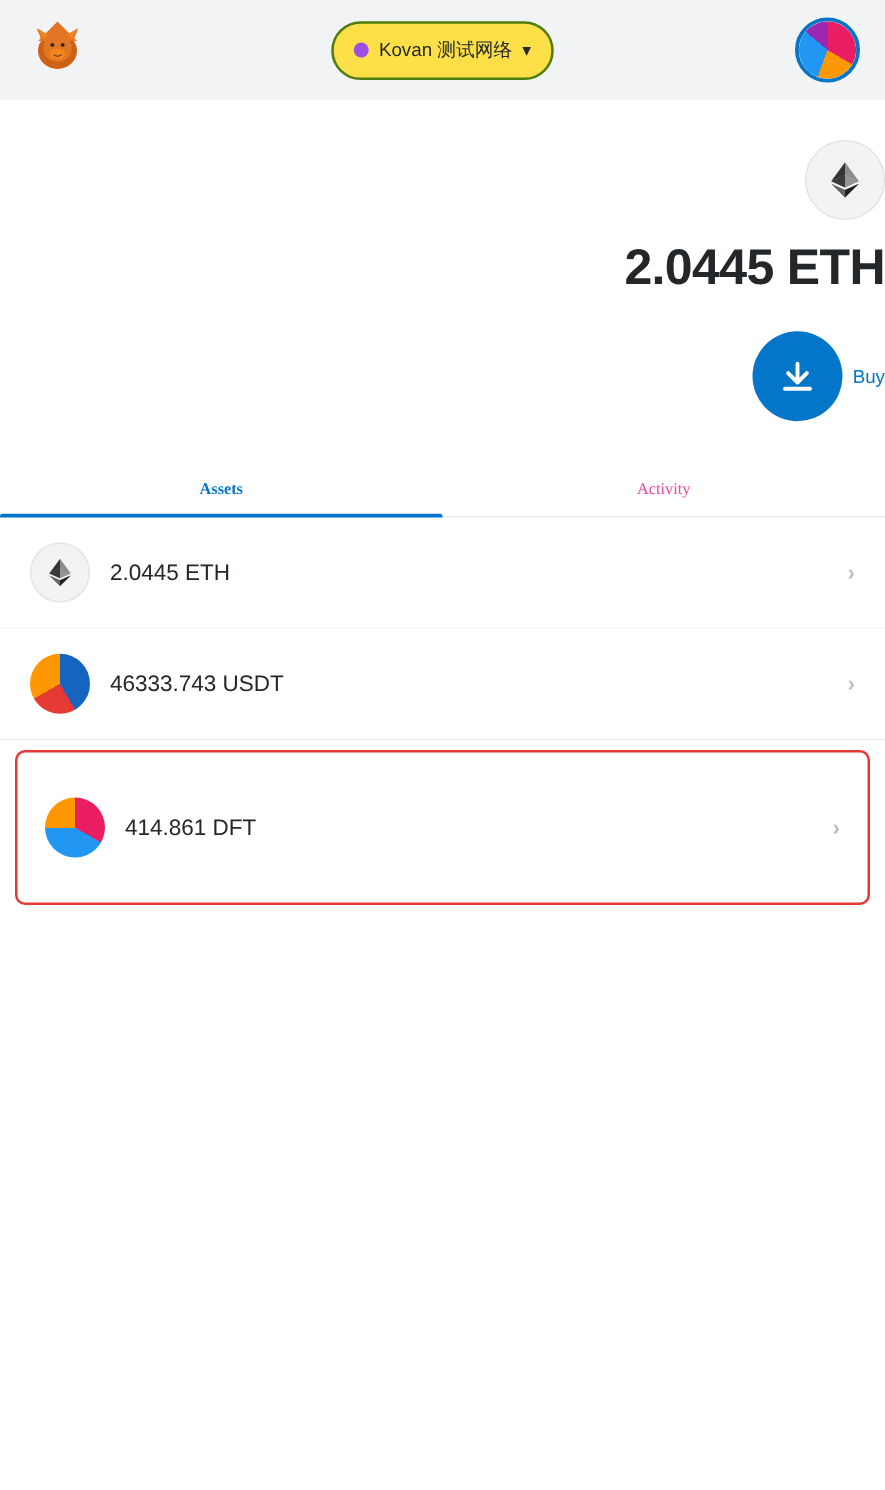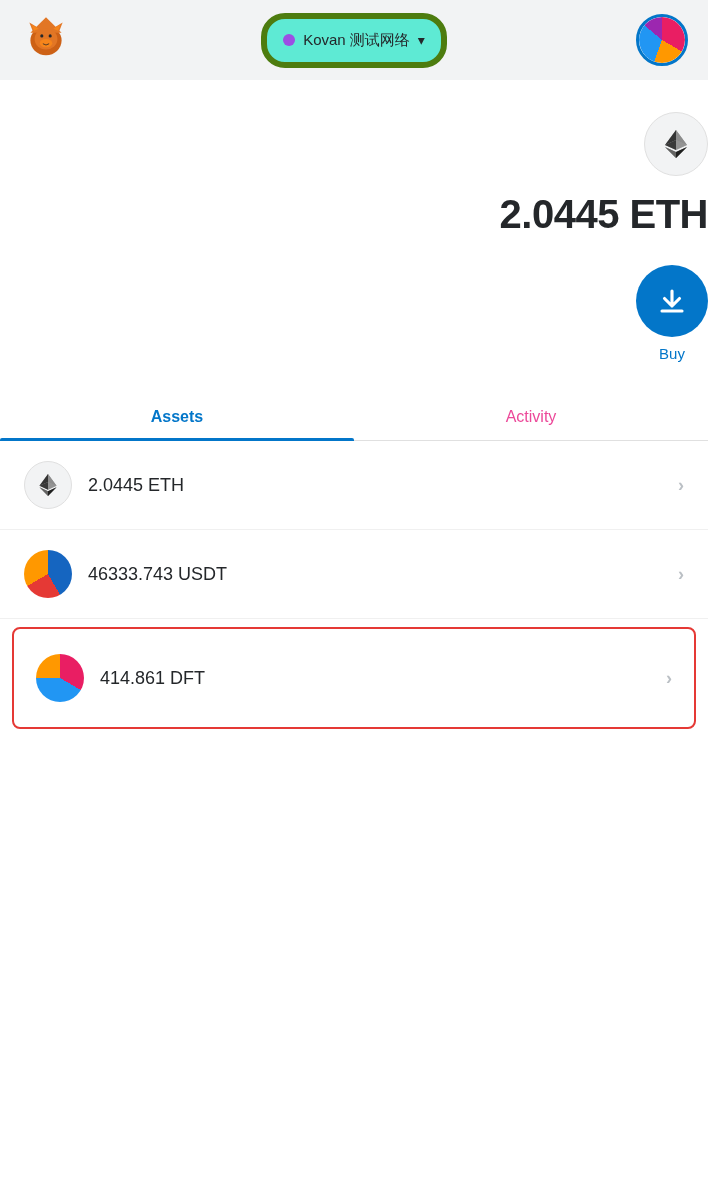--- a/index.html
+++ b/index.html
@@ -22,25 +22,25 @@
     }
 
     .metamask-logo {
       width: 52px;
       height: 52px;
     }
 
     .network-selector {
       display: flex;
       align-items: center;
-      background: #5eead4;
+      background: #fde047;
       border-radius: 24px;
       padding: 12px 16px;
       gap: 8px;
-      border: 6px solid #4d7c0f;
+      border: 2px solid #4d7c0f;
       cursor: pointer;
     }
 
     .network-dot {
       width: 12px;
       height: 12px;
       border-radius: 50%;
       background: #9c4fe4;
       flex-shrink: 0;
     }
@@ -107,21 +107,20 @@
     
     .action-buttons {
       display: flex;
       gap: 40px;
       margin-top: 28px;
       align-items: flex-start;
     }
 
     .action-btn-wrap {
       display: flex;
-      flex-direction: column;
       align-items: center;
       gap: 8px;
     }
 
     .action-btn {
       width: 72px;
       height: 72px;
       border-radius: 50%;
       border: none;
       cursor: pointer;
@@ -163,23 +162,24 @@
       display: flex;
       width: 100%;
       margin-top: 32px;
       border-bottom: 1px solid #e0e0e0;
     }
 
     .tab {
       flex: 1;
       text-align: center;
       padding: 14px 12px;
-      font-size: 16px;
+      font-size: 13px;
       cursor: pointer;
       position: relative;
+      font-family: Liberation Serif, serif;
     }
 
     .tab.active {
       color: #0376c9;
       font-weight: 600;
     }
 
     .tab.active::after {
       content: '';
       position: absolute;
@@ -207,21 +207,21 @@
       padding: 20px 24px;
       border-bottom: 1px solid #f0f0f0;
       cursor: pointer;
       background: white;
     }
 
     .asset-item.highlighted {
       border: 2.5px solid #e53935;
       border-radius: 8px;
       margin: 8px 12px;
-      padding: 25px 22px;
+      padding: 36px 22px;
     }
 
     .eth-token-icon {
       width: 48px;
       height: 48px;
       border-radius: 50%;
       background: #f2f3f4;
       border: 1px solid #e0e0e0;
       display: flex;
       align-items: center;

